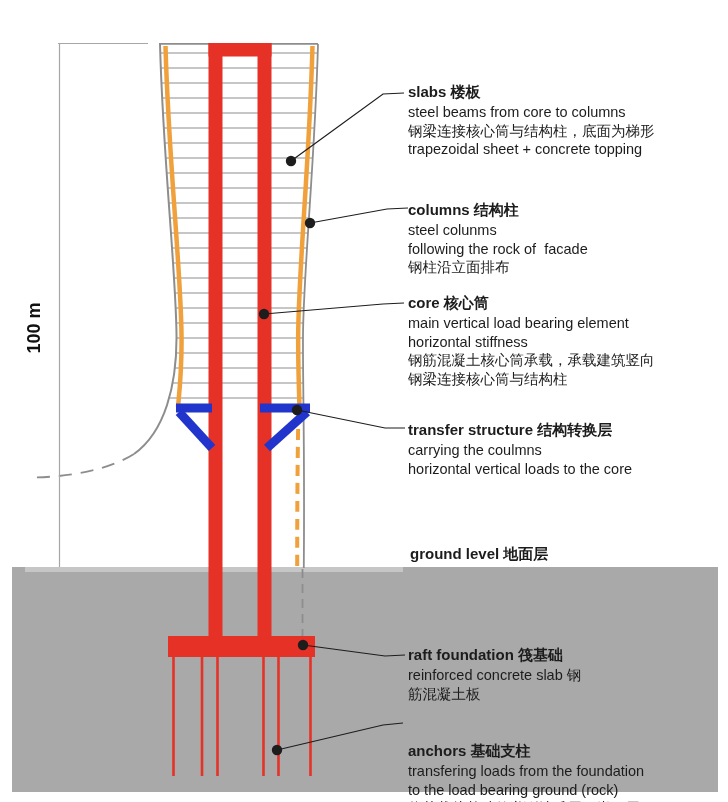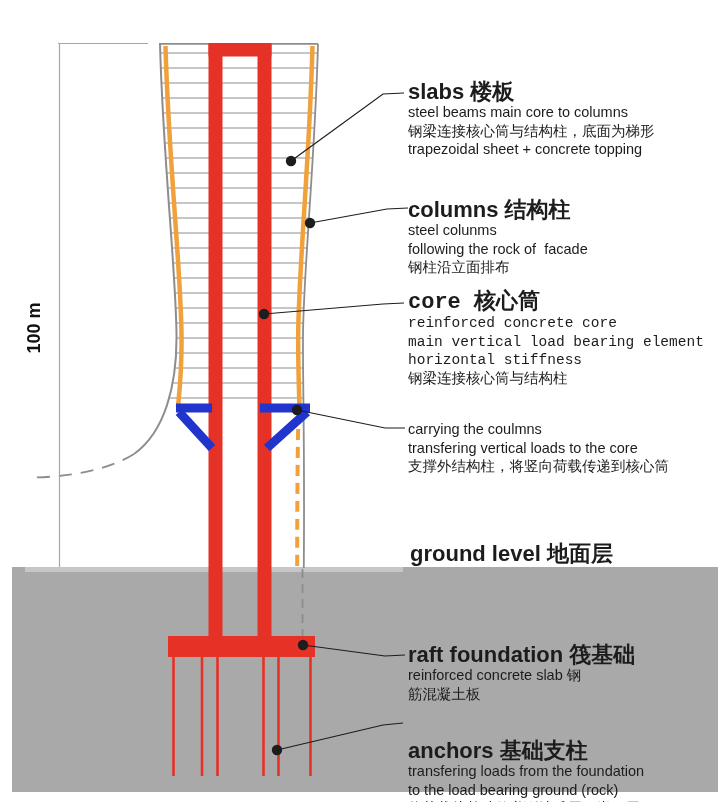--- a/index.html
+++ b/index.html
@@ -2,21 +2,21 @@
 <html><head>
 <meta charset="utf-8">
 <style>
   html,body{margin:0;padding:0;background:#ffffff;}
   .canvas{
     position:relative;width:728px;height:802px;background:#ffffff;overflow:hidden;
     font-family:"Liberation Sans","DejaVu Sans",sans-serif;color:#1c1c1c;
   }
   svg.diagram{position:absolute;left:0;top:0;}
   .ann{position:absolute;left:408px;width:318px;}
-  .ann-title{font-size:22px;font-weight:700;line-height:19px;margin-bottom:2px;white-space:pre-wrap;}
+  .ann-title{font-size:15px;font-weight:700;line-height:19px;margin-bottom:2px;white-space:pre-wrap;}
   .ann-line{font-size:14.5px;line-height:18.5px;white-space:pre-wrap;}
 </style>
 </head>
 <body>
 
 <div class="canvas">
 
   <svg class="diagram" width="728" height="802" viewBox="0 0 728 802">
 
     <defs>
@@ -91,44 +91,44 @@
       <circle cx="310" cy="223" r="5.2"></circle>
       <circle cx="264" cy="314" r="5.2"></circle>
       <circle cx="297" cy="410" r="5.2"></circle>
       <circle cx="303" cy="645" r="5.2"></circle>
       <circle cx="277" cy="750" r="5.2"></circle>
     </g>
   </svg>
 
   <div class="ann" style="top:82px;">
     <div class="ann-title">slabs 楼板</div>
-    <div class="ann-line">steel beams main core to columns</div>
+    <div class="ann-line">steel beams from core to columns</div>
     <div class="ann-line">钢梁连接核心筒与结构柱，底面为梯形</div>
     <div class="ann-line">trapezoidal sheet + concrete topping</div>
   </div>
 
   <div class="ann" style="top:200px;">
     <div class="ann-title">columns 结构柱</div>
     <div class="ann-line">steel colunms</div>
     <div class="ann-line">following the rock of  facade</div>
     <div class="ann-line">钢柱沿立面排布</div>
   </div>
 
-  <div class="ann" style="top:293px;font-family:Liberation Mono, monospace;">
+  <div class="ann" style="top:293px;">
     <div class="ann-title">core 核心筒</div>
-    <div class="ann-line">reinforced concrete core</div>
     <div class="ann-line">main vertical load bearing element</div>
     <div class="ann-line">horizontal stiffness</div>
+    <div class="ann-line">钢筋混凝土核心筒承载，承载建筑竖向</div>
     <div class="ann-line">钢梁连接核心筒与结构柱</div>
   </div>
 
   <div class="ann" style="top:420px;">
+    <div class="ann-title">transfer structure 结构转换层</div>
     <div class="ann-line">carrying the coulmns</div>
-    <div class="ann-line">transfering vertical loads to the core</div>
-    <div class="ann-line">支撑外结构柱，将竖向荷载传递到核心筒</div>
+    <div class="ann-line">horizontal vertical loads to the core</div>
   </div>
 
   <div class="ann" style="top:544px;left:410px;">
     <div class="ann-title">ground level 地面层</div>
   </div>
 
   <div class="ann" style="top:645px;">
     <div class="ann-title">raft foundation 筏基础</div>
     <div class="ann-line">reinforced concrete slab 钢</div>
     <div class="ann-line">筋混凝土板</div>

